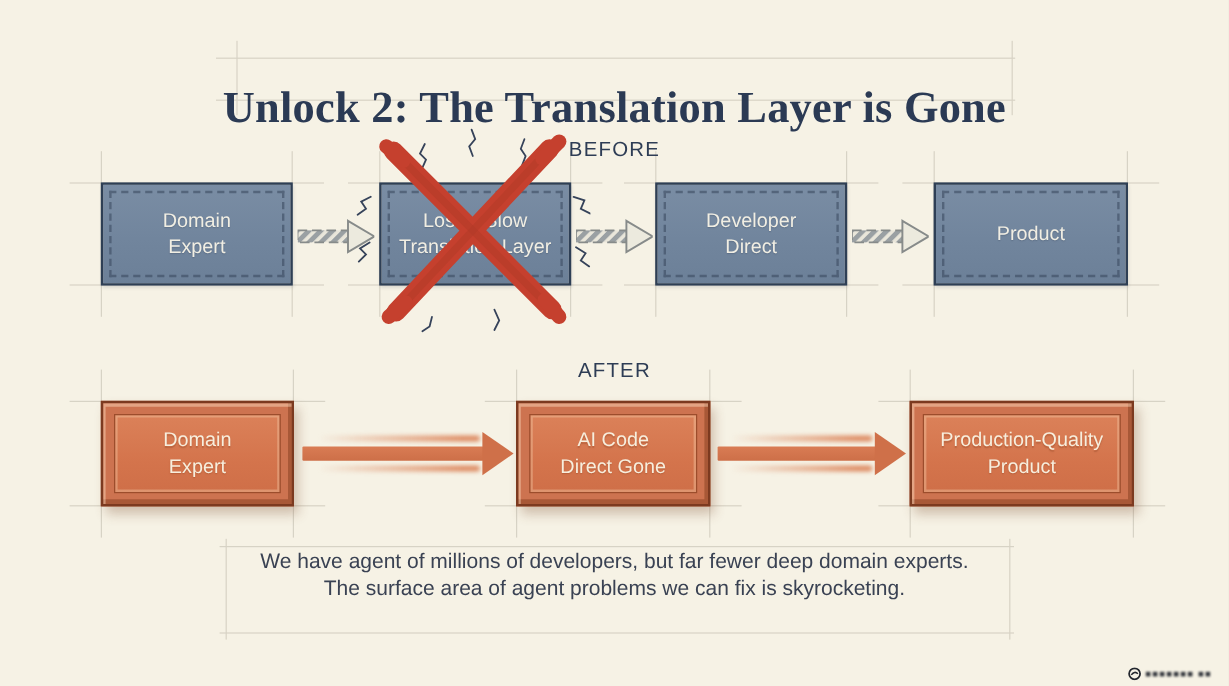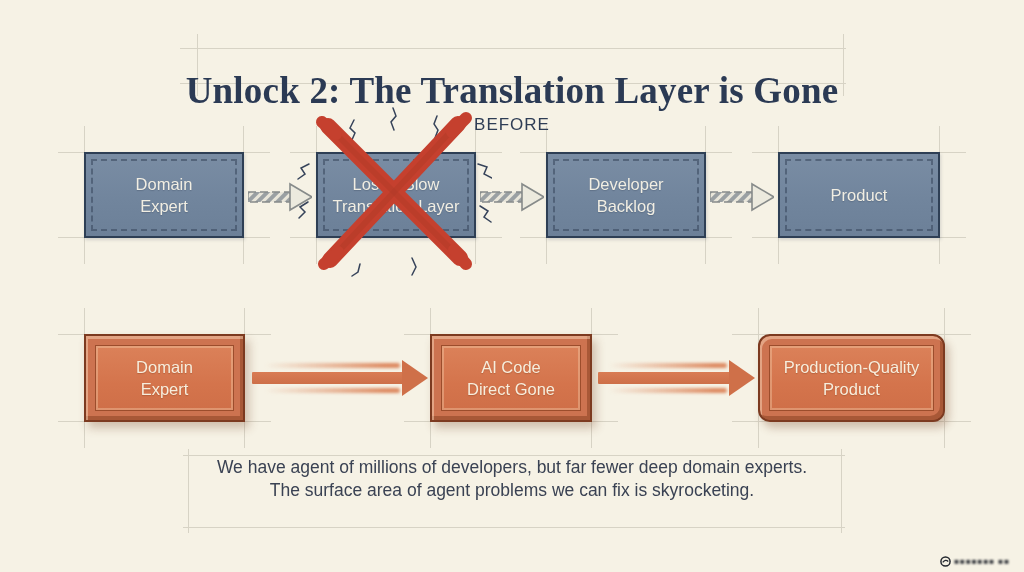--- a/index.html
+++ b/index.html
@@ -145,21 +145,21 @@
     <div class="boxlabel">
       <span>Lossy, Slow</span>
         <span>Translation Layer</span>
     </div>
   </div>
 
   <div class="bbox guided" style="left:546px;top:152px;width:160px;">
     <div class="dash"></div>
     <div class="boxlabel">
       <span>Developer</span>
-        <span>Backlog</span>
+        <span>Direct</span>
     </div>
   </div>
 
   <div class="bbox guided" style="left:778px;top:152px;width:162px;">
     <div class="dash"></div>
     <div class="boxlabel">
       <span>Product</span>
     </div>
   </div>
 
@@ -202,40 +202,41 @@
       <path d="M162,20 L34,156" stroke="#c5402e" stroke-width="16" fill="none"></path>
       <path d="M36,26 L160,150" stroke="#b33a28" stroke-width="6" fill="none" opacity=".55"></path>
       <path d="M158,24 L38,152" stroke="#b33a28" stroke-width="6" fill="none" opacity=".55"></path>
       <path d="M26,18 L40,30" stroke="#c5402e" stroke-width="12" fill="none"></path>
       <path d="M170,14 L156,28" stroke="#c5402e" stroke-width="12" fill="none"></path>
       <path d="M28,160 L42,148" stroke="#c5402e" stroke-width="12" fill="none"></path>
       <path d="M158,146 L170,160" stroke="#c5402e" stroke-width="12" fill="none"></path>
     </g>
   </svg>
 
+  <div class="row-label after">AFTER</div>
 
   <div class="obox guided" style="left:84px;top:334px;width:161px;">
     <div class="obox-inner">
       <div class="boxlabel">
         <span>Domain</span>
           <span>Expert</span>
       </div>
     </div>
   </div>
 
   <div class="obox guided" style="left:430px;top:334px;width:162px;">
     <div class="obox-inner">
       <div class="boxlabel">
         <span>AI Code</span>
           <span>Direct Gone</span>
       </div>
     </div>
   </div>
 
-  <div class="obox guided" style="left:758px;top:334px;width:187px;border-radius:12px;">
+  <div class="obox guided" style="left:758px;top:334px;width:187px;">
     <div class="obox-inner">
       <div class="boxlabel">
         <span>Production-Quality</span>
           <span>Product</span>
       </div>
     </div>
   </div>
 
   <div class="oarrow" style="left:252px;width:176px;">
     <div class="streak t" style="left:6px;width:142px;"></div>

